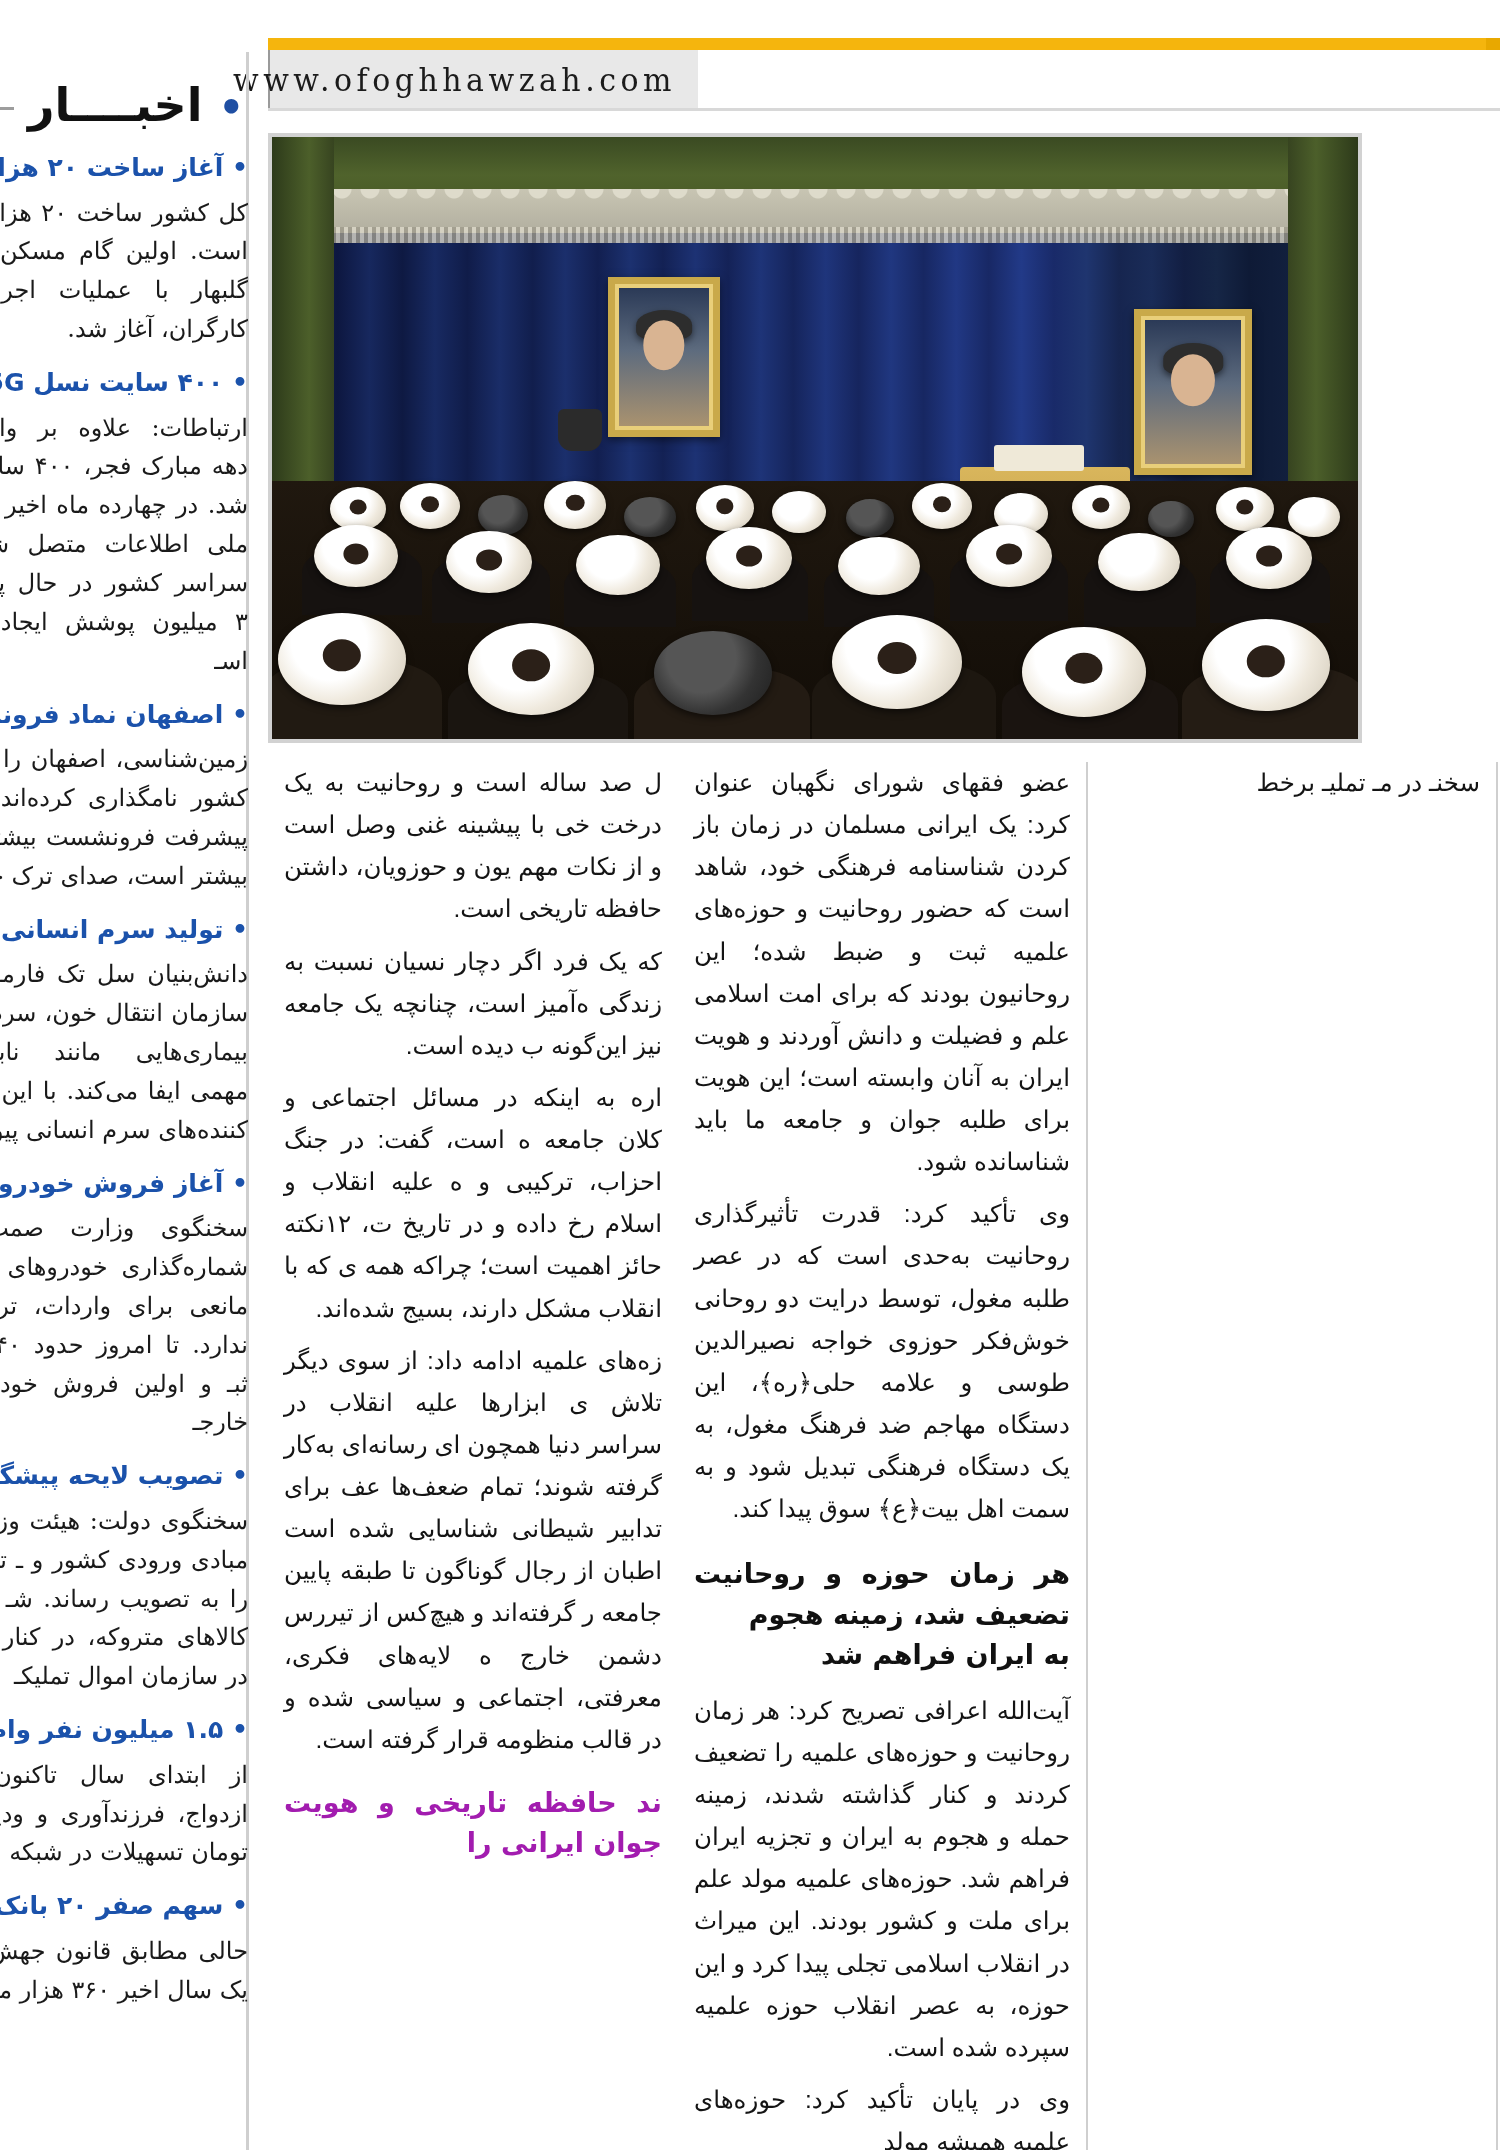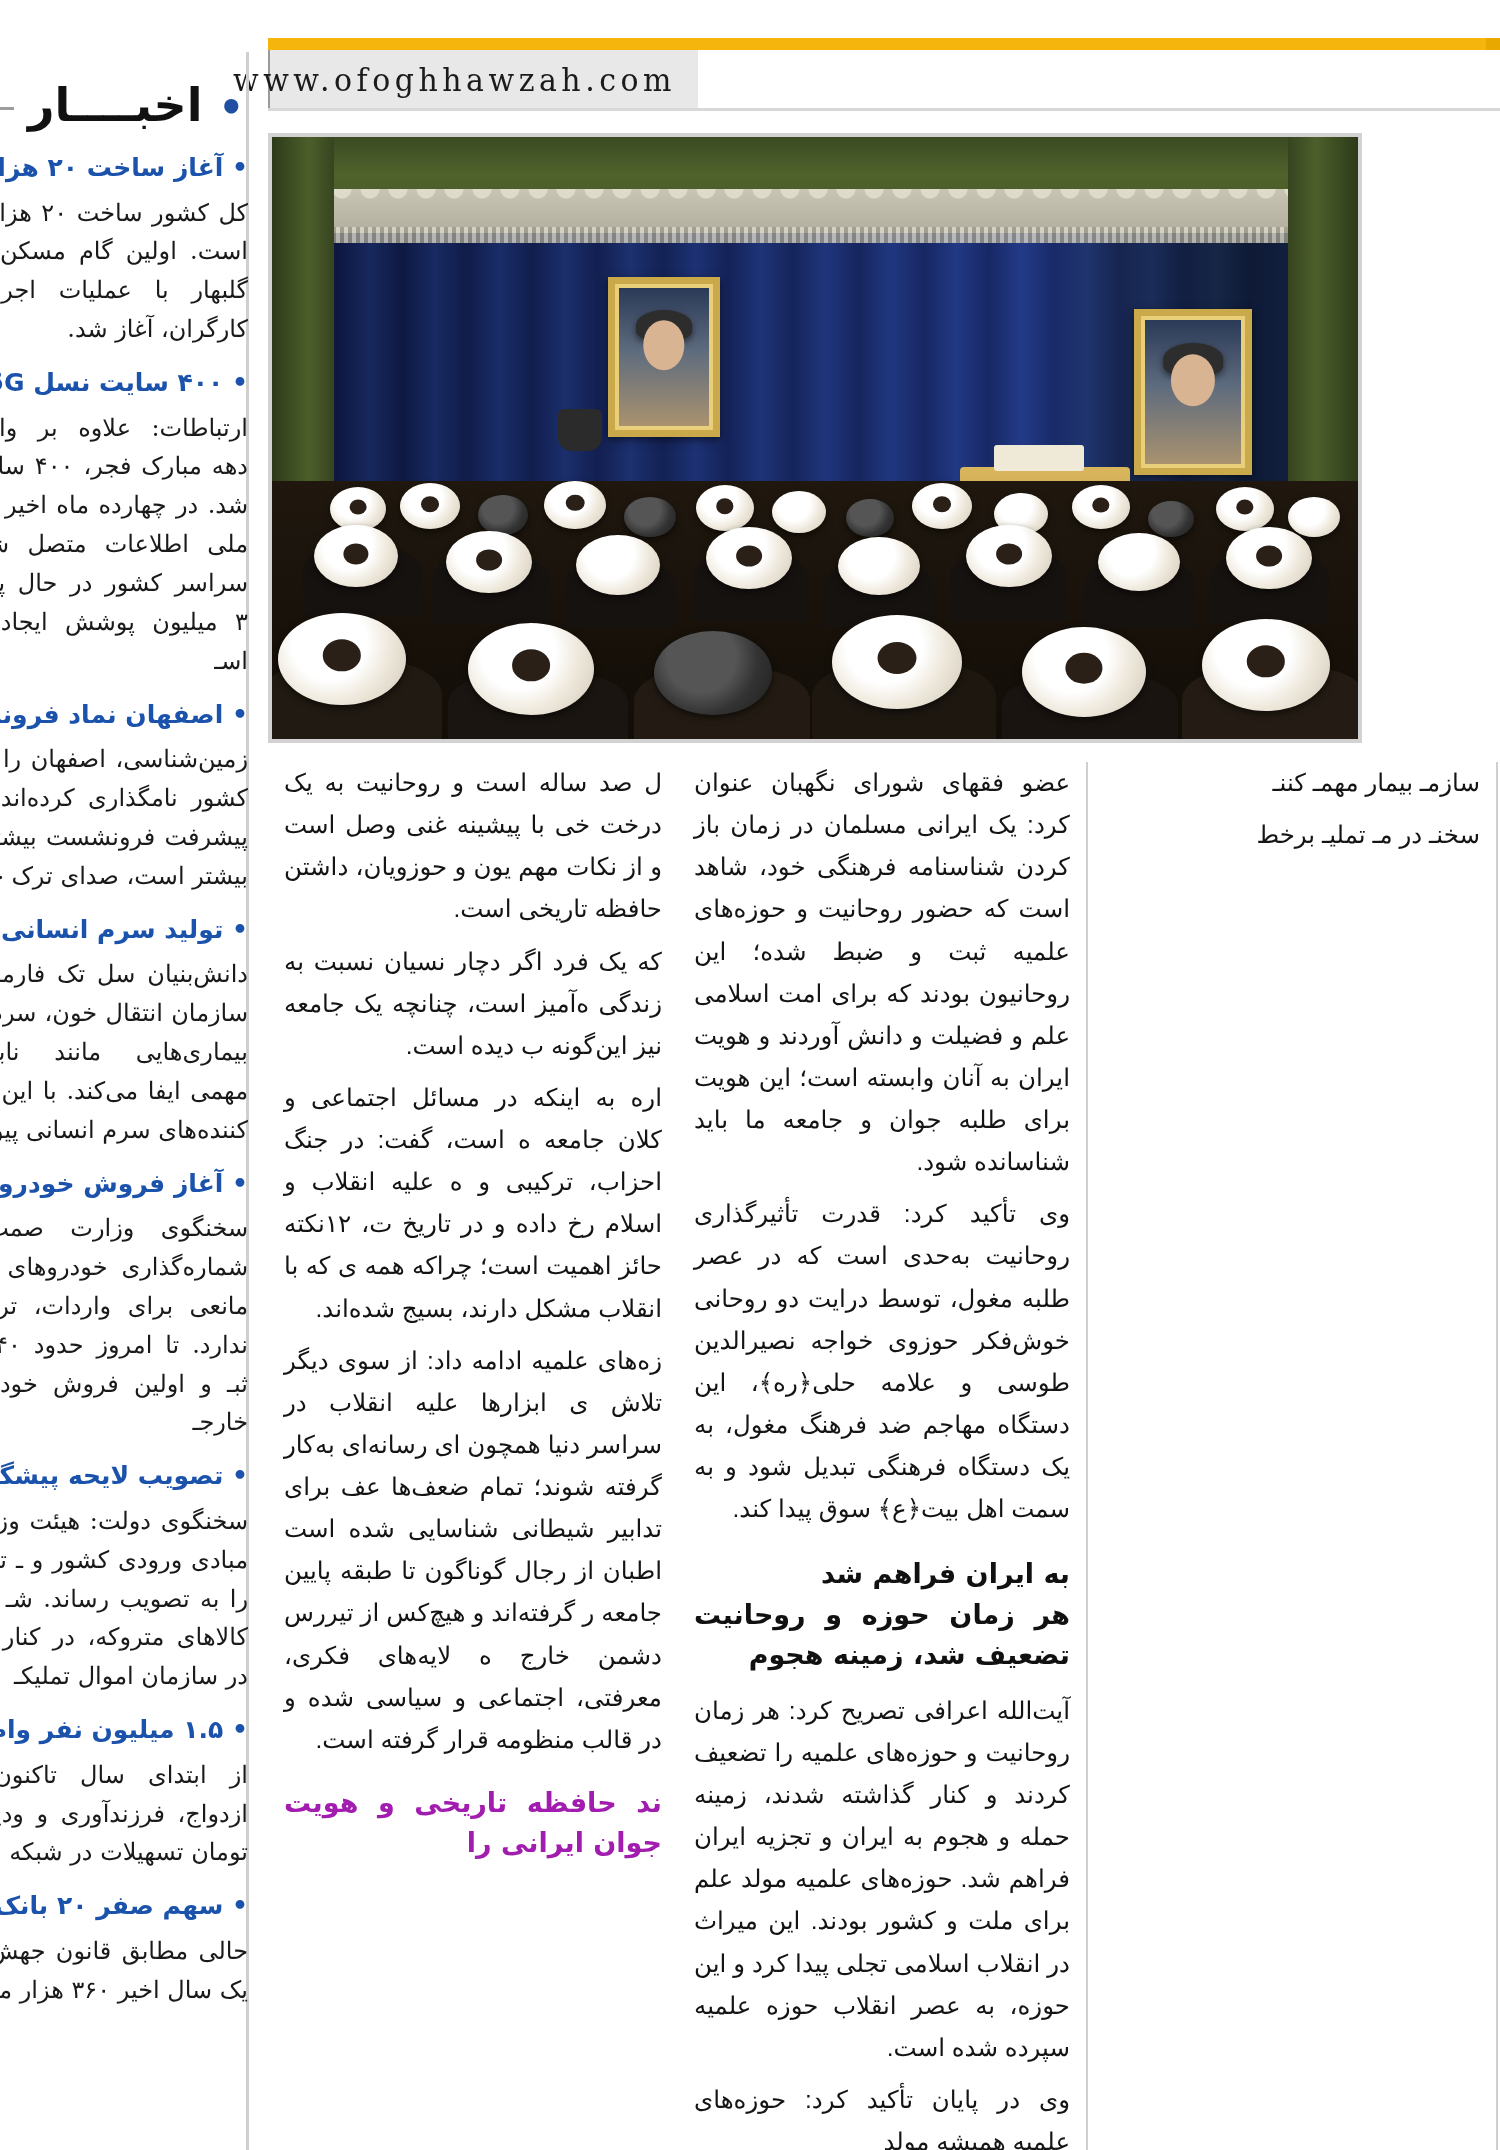--- a/index.html
+++ b/index.html
@@ -417,26 +417,25 @@
       <p>که یک فرد اگر دچار نسیان نسبت به زندگی ه‌آمیز است، چنانچه یک جامعه نیز این‌گونه ب دیده است.</p>
       <p>اره به اینکه در مسائل اجتماعی و کلان جامعه ه است، گفت: در جنگ احزاب، ترکیبی و ه علیه انقلاب و اسلام رخ داده و در تاریخ ت، ۱۲نکته حائز اهمیت است؛ چراکه همه ی که با انقلاب مشکل دارند، بسیج شده‌اند.</p>
       <p>زه‌های علمیه ادامه داد: از سوی دیگر تلاش ی ابزارها علیه انقلاب در سراسر دنیا همچون ای رسانه‌ای به‌کار گرفته شوند؛ تمام ضعف‌ها عف برای تدابیر شیطانی شناسایی شده است اطبان از رجال گوناگون تا طبقه پایین جامعه ر گرفته‌اند و هیچ‌کس از تیررس دشمن خارج ه لایه‌های فکری، معرفتی، اجتماعی و سیاسی شده و در قالب منظومه قرار گرفته است.</p>
       <div class="sub-blue">ند حافظه تاریخی و هویت جوان ایرانی را</div>
     </div>
 
     <div class="col">
       <p>عضو فقهای شورای نگهبان عنوان کرد: یک ایرانی مسلمان در زمان باز کردن شناسنامه فرهنگی خود، شاهد است که حضور روحانیت و حوزه‌های علمیه ثبت و ضبط شده؛ این روحانیون بودند که برای امت اسلامی علم و فضیلت و دانش آوردند و هویت ایران به آنان وابسته است؛ این هویت برای طلبه جوان و جامعه ما باید شناسانده شود.</p>
       <p>وی تأکید کرد: قدرت تأثیرگذاری روحانیت به‌حدی است که در عصر طلبه مغول، توسط درایت دو روحانی خوش‌فکر حوزوی خواجه نصیرالدین طوسی و علامه حلی﴿ره﴾، این دستگاه مهاجم ضد فرهنگ مغول، به یک دستگاه فرهنگی تبدیل شود و به سمت اهل بیت﴿ع﴾ سوق پیدا کند.</p>
       <div class="sub-black">
+        <div>هر زمان حوزه و روحانیت تضعیف شد، زمینه هجوم</div>
         <div>به ایران فراهم شد</div>
-        <div>هر زمان حوزه و روحانیت تضعیف شد، زمینه هجوم</div>
       </div>
       <p>آیت‌الله اعرافی تصریح کرد: هر زمان روحانیت و حوزه‌های علمیه را تضعیف کردند و کنار گذاشته شدند، زمینه حمله و هجوم به ایران و تجزیه ایران فراهم شد. حوزه‌های علمیه مولد علم برای ملت و کشور بودند. این میراث در انقلاب اسلامی تجلی پیدا کرد و این حوزه، به عصر انقلاب حوزه علمیه سپرده شده است.</p>
       <p>وی در پایان تأکید کرد: حوزه‌های علمیه همیشه مولد</p>
     </div>
 
     <div class="col">
-      <p class="first">سازمـ بیمار مهمـ کننـ</p>
       <p>سخنـ در مـ تملیـ برخط</p>
     </div>
   </div>
 
 </div>
 
 </body></html>

